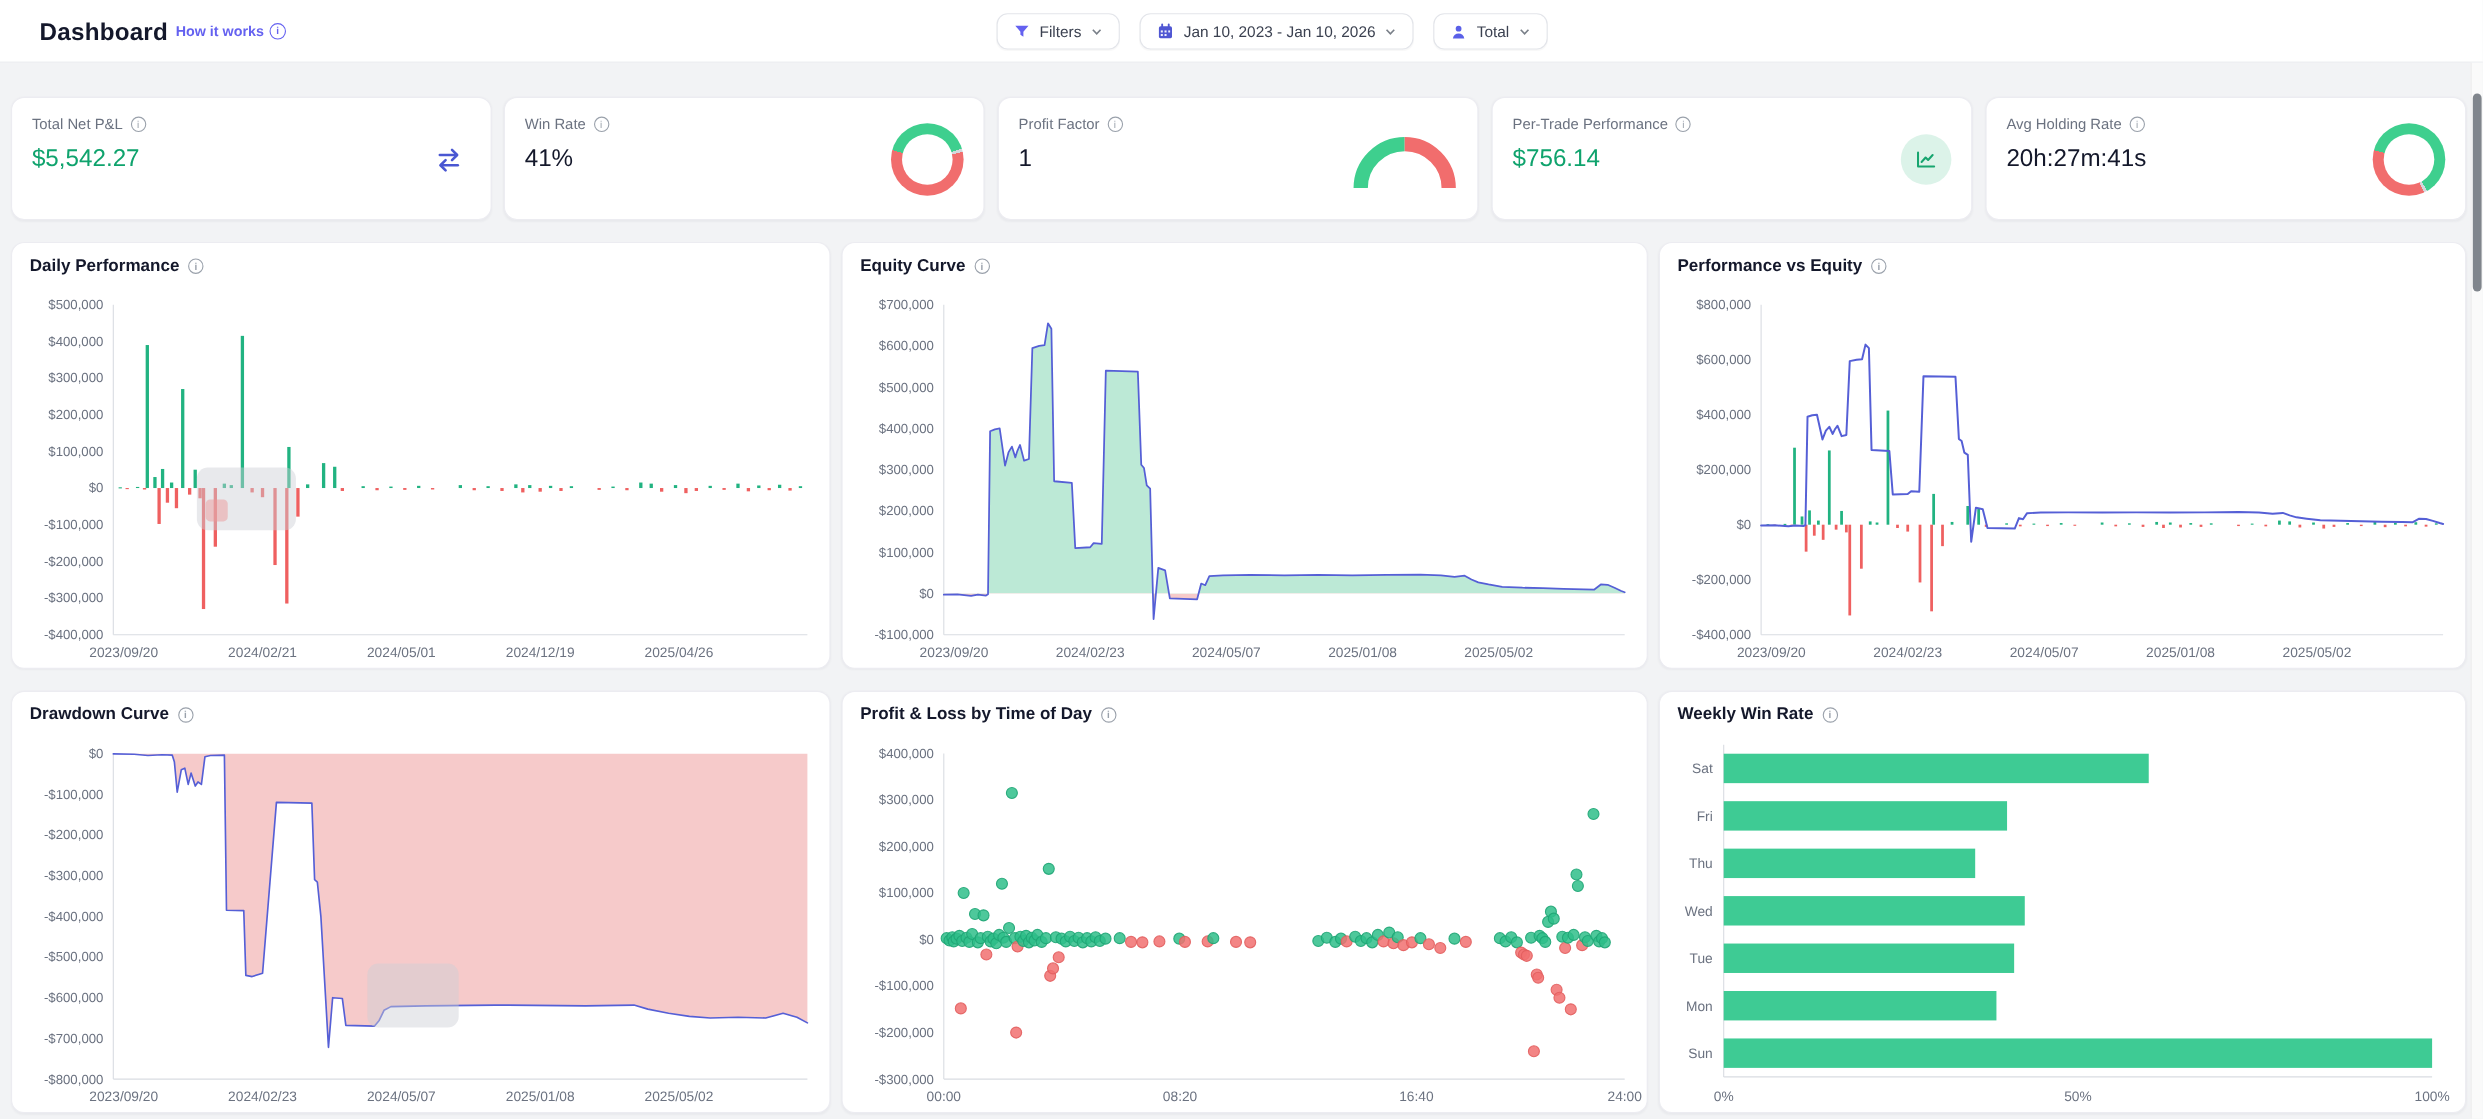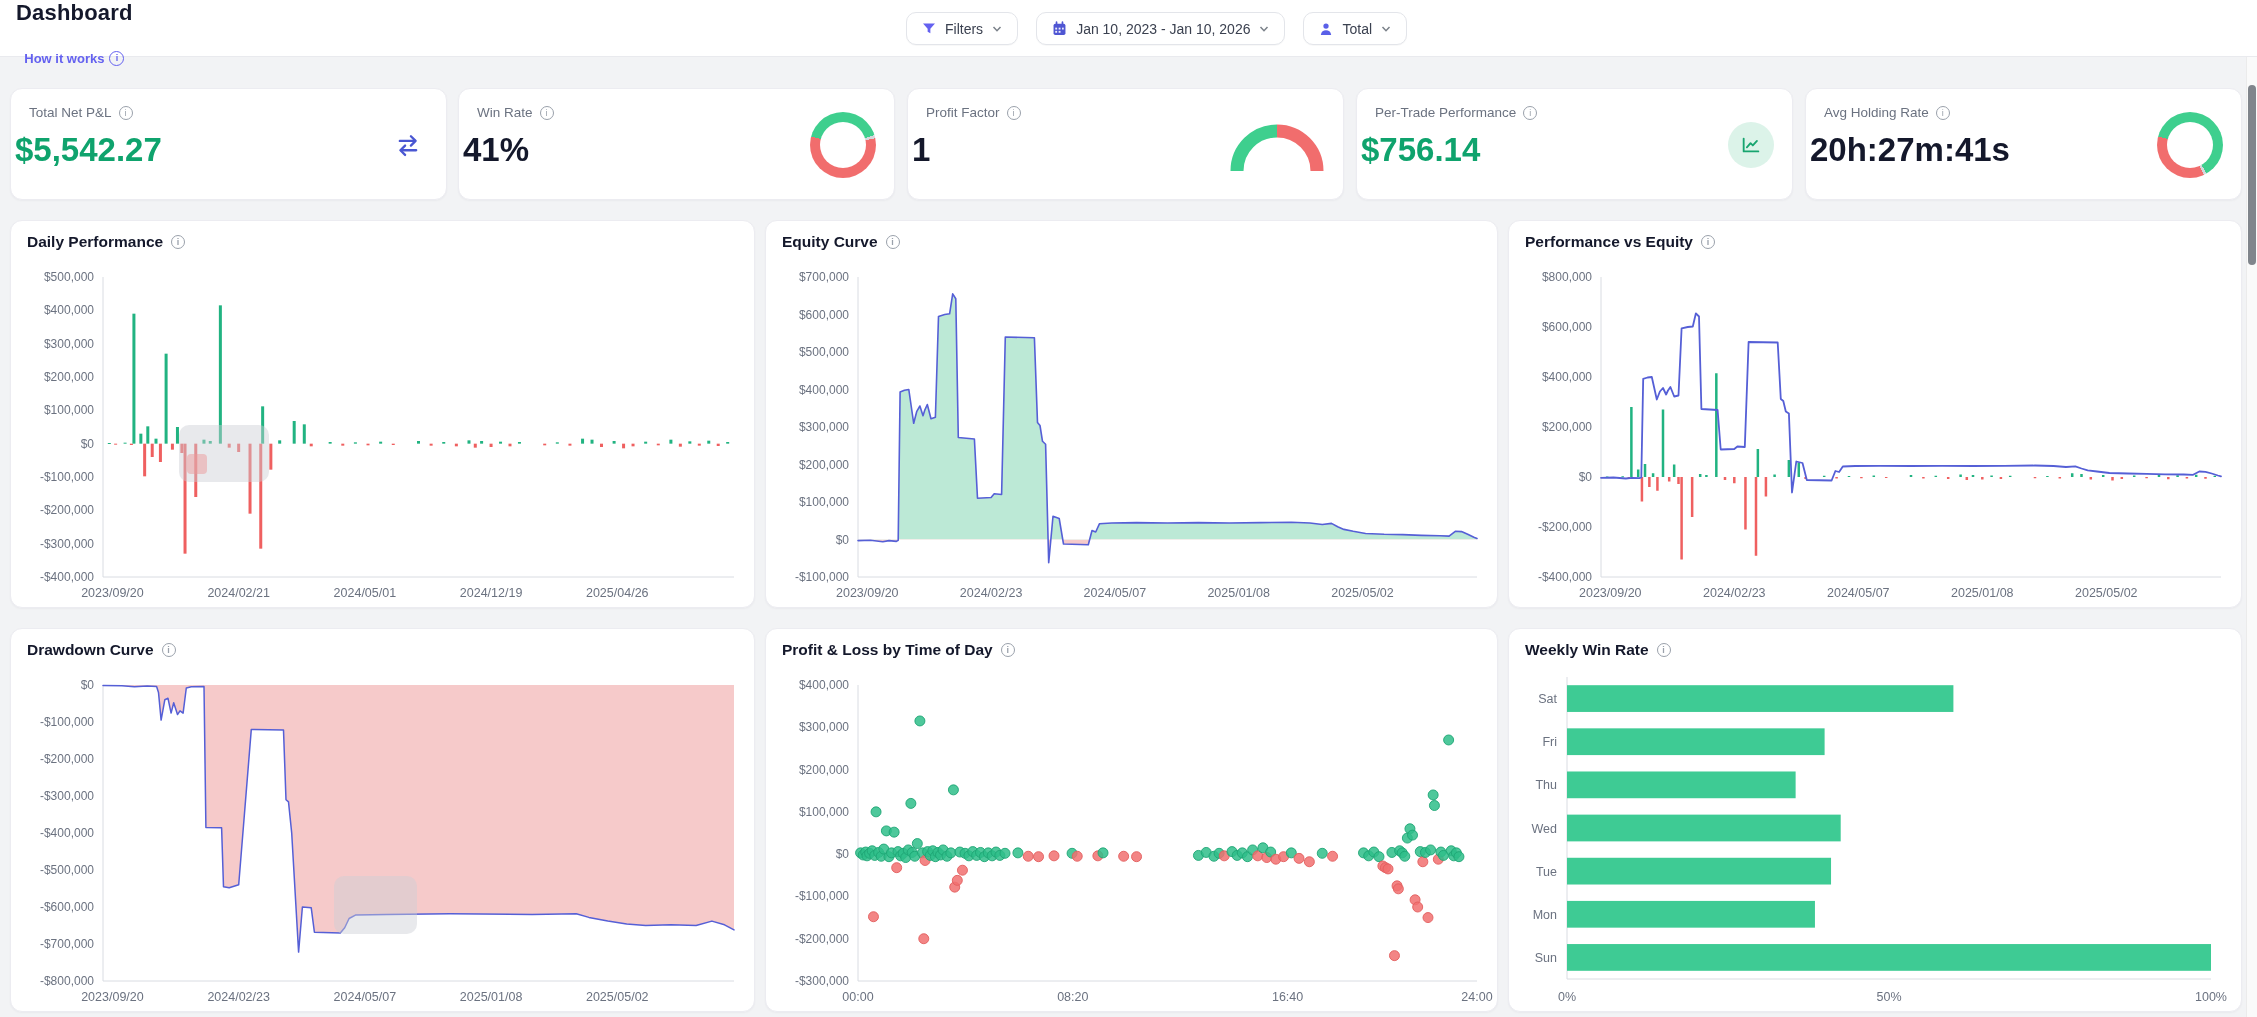--- a/index.html
+++ b/index.html
@@ -1,30 +1,30 @@
 <!DOCTYPE html>
 <html><head>
 <meta charset="utf-8">
 <style>
   * { margin:0; padding:0; box-sizing:border-box; }
   html,body { width:2257px; height:1017px; }
   body { font-family:"Liberation Sans", sans-serif; background:#f2f3f5; position:relative; overflow:hidden; }
 
   header { position:absolute; left:0; top:0; width:2257px; height:57px; background:#fff; border-bottom:1px solid #e9eaee; }
-  .h-left { position:absolute; left:16px; top:0; height:57px; display:flex; align-items:center; gap:25px;flex-direction:column; }
+  .h-left { position:absolute; left:36px; top:0; height:57px; display:flex; align-items:center; gap:7px; }
   h1 { font-size:22px; font-weight:bold; color:#14182b; letter-spacing:.2px; }
   .hiw { display:flex; align-items:flex-start; gap:5px; color:#6461f0; font-size:13px; font-weight:bold; cursor:pointer; }
   .hiw-ic { width:15px; height:15px; border:1.4px solid #6461f0; border-radius:50%; display:flex; align-items:center; justify-content:center; font-size:9px; line-height:1; }
   .h-controls { position:absolute; left:906px; top:12px; display:flex; gap:18px; }
   .ctrl { display:flex; align-items:center; gap:8px; height:33px; padding:0 14px; background:#fff; border:1px solid #e3e5ea; border-radius:10px; font-size:14px; color:#3b4150; font-family:"Liberation Sans",sans-serif; cursor:pointer; box-shadow:0 1px 1px rgba(16,24,40,.03); }
 
   .card { position:absolute; background:#fff; border:1px solid #ececf1; border-radius:12px; box-shadow:0 1px 2px rgba(16,24,40,.04); }
   .kpi-label { position:absolute; left:18px; top:16px; display:flex; align-items:center; gap:7px; font-size:13.5px; color:#6b7280; }
   .info { width:14px; height:14px; border:1.2px solid #9aa1ab; border-radius:50%; color:#9aa1ab; font-size:9px; display:inline-flex; align-items:center; justify-content:center; font-style:normal; cursor:pointer; flex:0 0 auto; }
-  .kpi-value { position:absolute; left:4px; top:42px; font-size:33px; font-weight:bold; color:#14182b; }
+  .kpi-value { position:absolute; left:18px; top:42px; font-size:22px; font-weight:normal; color:#14182b; }
   .kpi-value.green { color:#0fa36d; }
   .donut { position:absolute; right:18px; top:23px; width:66px; height:66px; border-radius:50%; }
   .donut::after { content:""; position:absolute; inset:10px; background:#fff; border-radius:50%; }
   .kpi-icon-swap { position:absolute; right:24px; top:42px; }
   .badge { position:absolute; right:18px; top:33px; width:46px; height:46px; border-radius:50%; background:#dcf3e9; display:flex; align-items:center; justify-content:center; }
   .gauge { position:absolute; right:14px; top:30px; }
 
   .chart-title { position:absolute; left:16px; top:12px; display:flex; align-items:center; gap:8px; font-size:15.5px; font-weight:bold; color:#14182b;text-align:right; }
   .chart-svg { position:absolute; left:6px; top:42px; }
 

